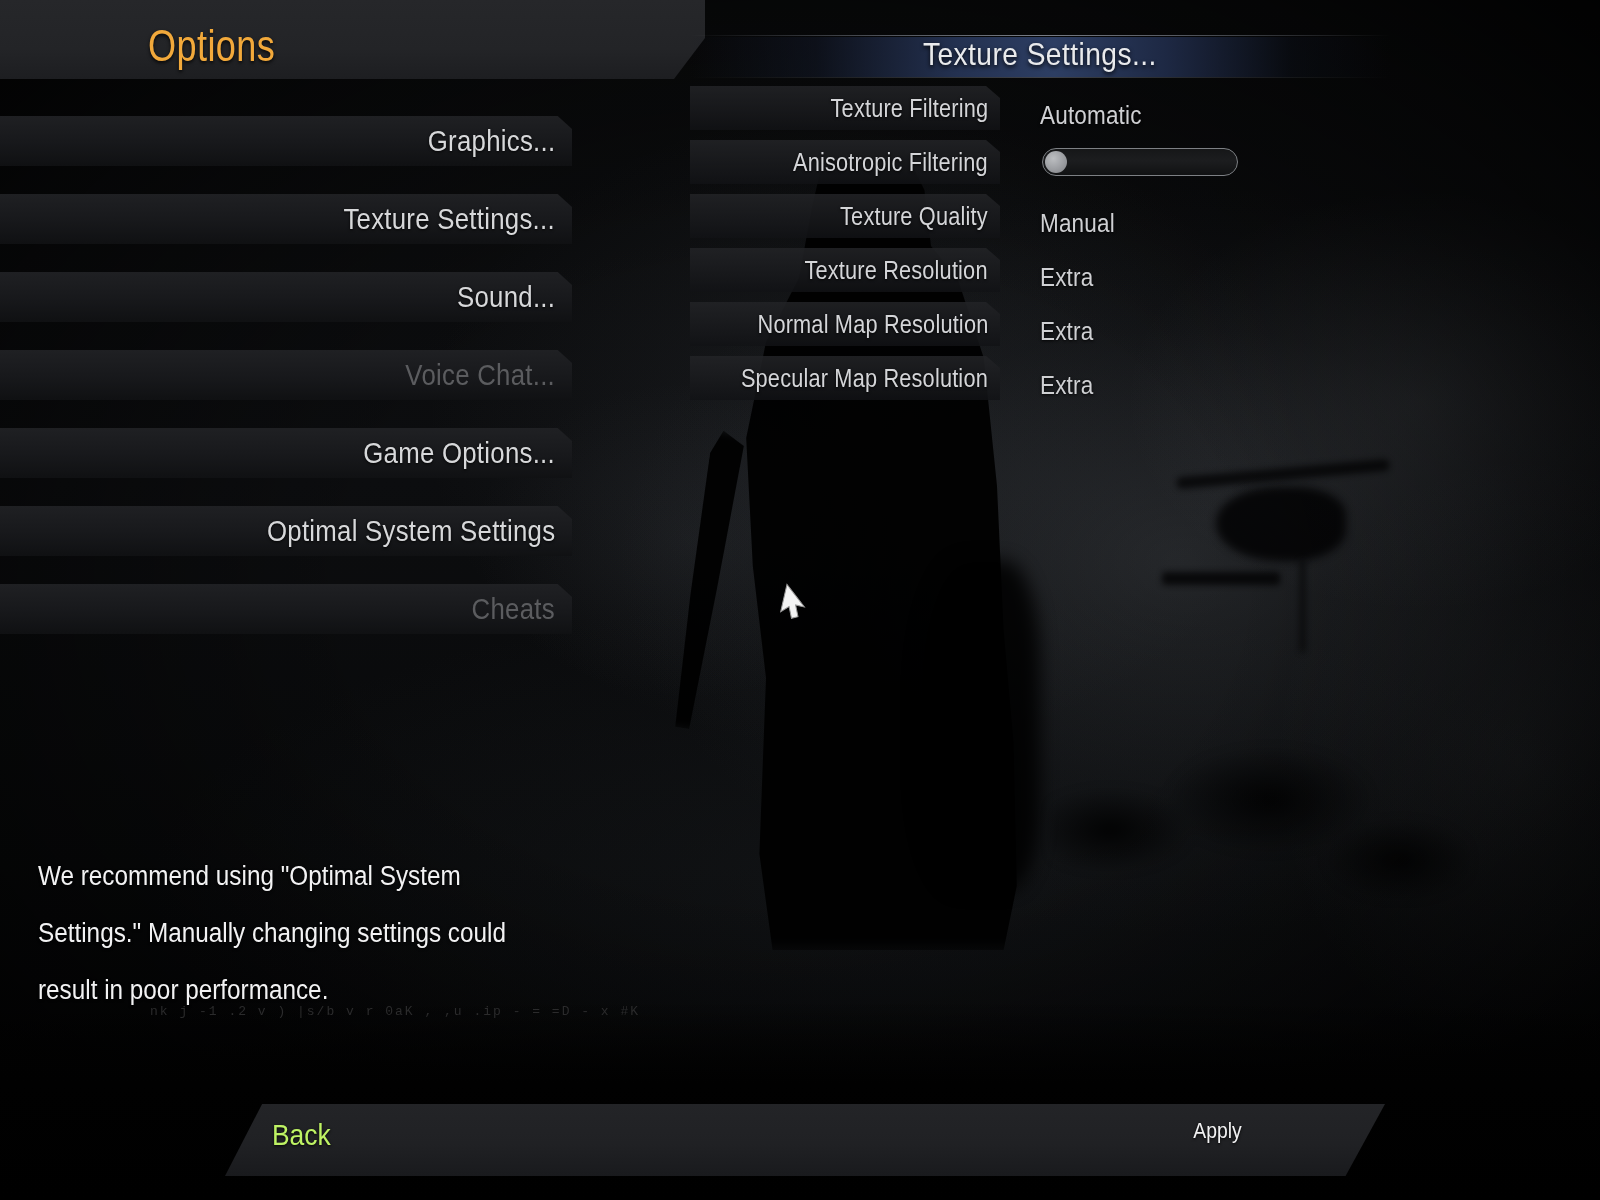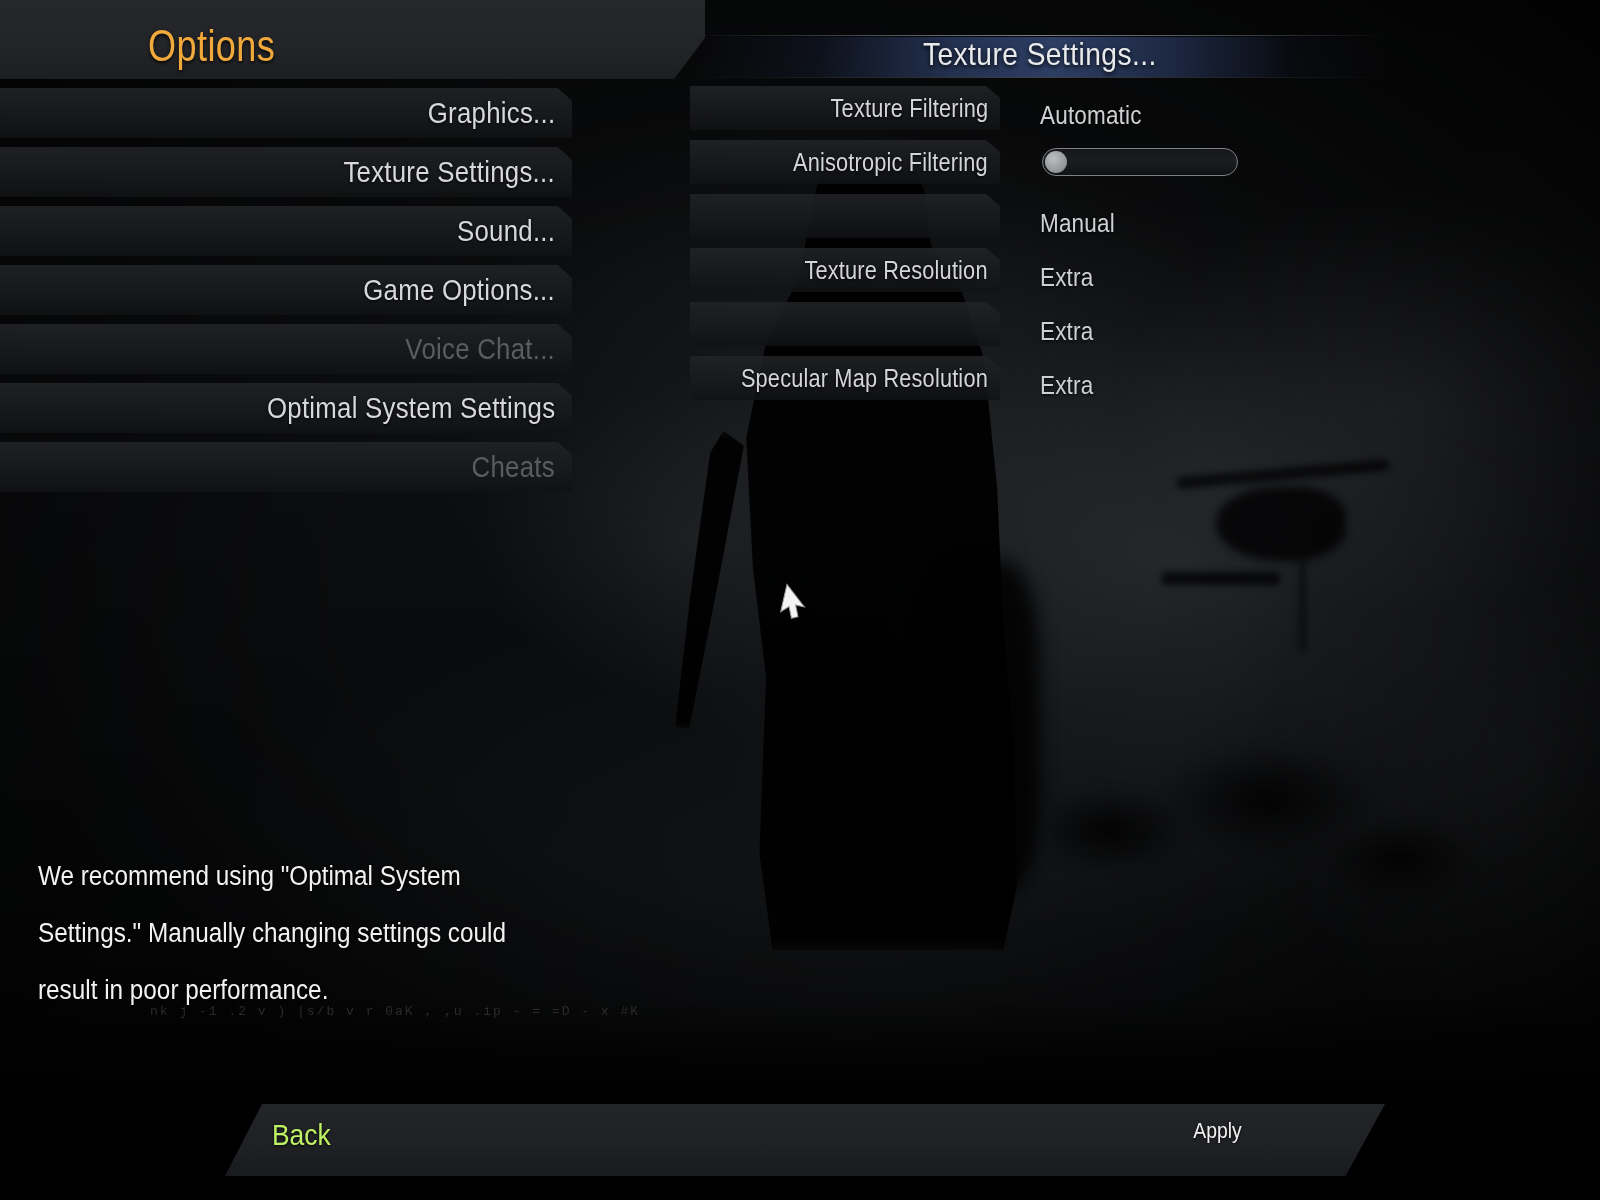--- a/index.html
+++ b/index.html
@@ -186,20 +186,21 @@
     position: relative;
     height: 50px;
     margin-bottom: 9px;
     background: linear-gradient(180deg, rgba(32,33,36,0.96) 0%, rgba(24,25,28,0.95) 55%, rgba(16,17,19,0.94) 100%);
     clip-path: polygon(0 0, 97.5% 0, 100% 26%, 100% 100%, 0 100%);
     display: flex;
     align-items: center;
     justify-content: flex-end;
     padding-right: 17px;
     box-sizing: border-box;
+    margin-top: 28px;
   }
   .menu-label {
     font-size: 30px;
     color: #d7d8da;
     font-family: "Liberation Sans Narrow", "Liberation Sans", sans-serif;
     transform: scaleX(0.86);
     transform-origin: right center;
     letter-spacing: 0.3px;
     text-shadow: 0 1px 3px rgba(0,0,0,0.9);
     white-space: nowrap;
@@ -404,26 +405,26 @@
     </div>
 
     <div class="menu-item">
       <div class="menu-label">Texture Settings...</div>
     </div>
 
     <div class="menu-item">
       <div class="menu-label">Sound...</div>
     </div>
 
+    <div class="menu-item disabled">
+      <div class="menu-label">Voice Chat...</div>
+    </div>
+
     <div class="menu-item">
       <div class="menu-label">Game Options...</div>
-    </div>
-
-    <div class="menu-item disabled">
-      <div class="menu-label">Voice Chat...</div>
     </div>
 
     <div class="menu-item">
       <div class="menu-label">Optimal System Settings</div>
     </div>
 
     <div class="menu-item disabled">
       <div class="menu-label">Cheats</div>
     </div>
 
@@ -455,37 +456,43 @@
         <div class="setting-label">
             <span>Anisotropic Filtering</span>
           </div>
         <div class="slider">
           <div class="slider-knob"></div>
         </div>
       </div>
 
       <div class="setting-row">
         <div class="setting-label-bg"></div>
+        <div class="setting-label">
+            <span>Texture Quality</span>
+          </div>
         <div class="setting-value">
             <span>Manual</span>
           </div>
       </div>
 
       <div class="setting-row">
         <div class="setting-label-bg"></div>
         <div class="setting-label">
             <span>Texture Resolution</span>
           </div>
         <div class="setting-value">
             <span>Extra</span>
           </div>
       </div>
 
       <div class="setting-row">
         <div class="setting-label-bg"></div>
+        <div class="setting-label">
+            <span>Normal Map Resolution</span>
+          </div>
         <div class="setting-value">
             <span>Extra</span>
           </div>
       </div>
 
       <div class="setting-row">
         <div class="setting-label-bg"></div>
         <div class="setting-label">
             <span>Specular Map Resolution</span>
           </div>

